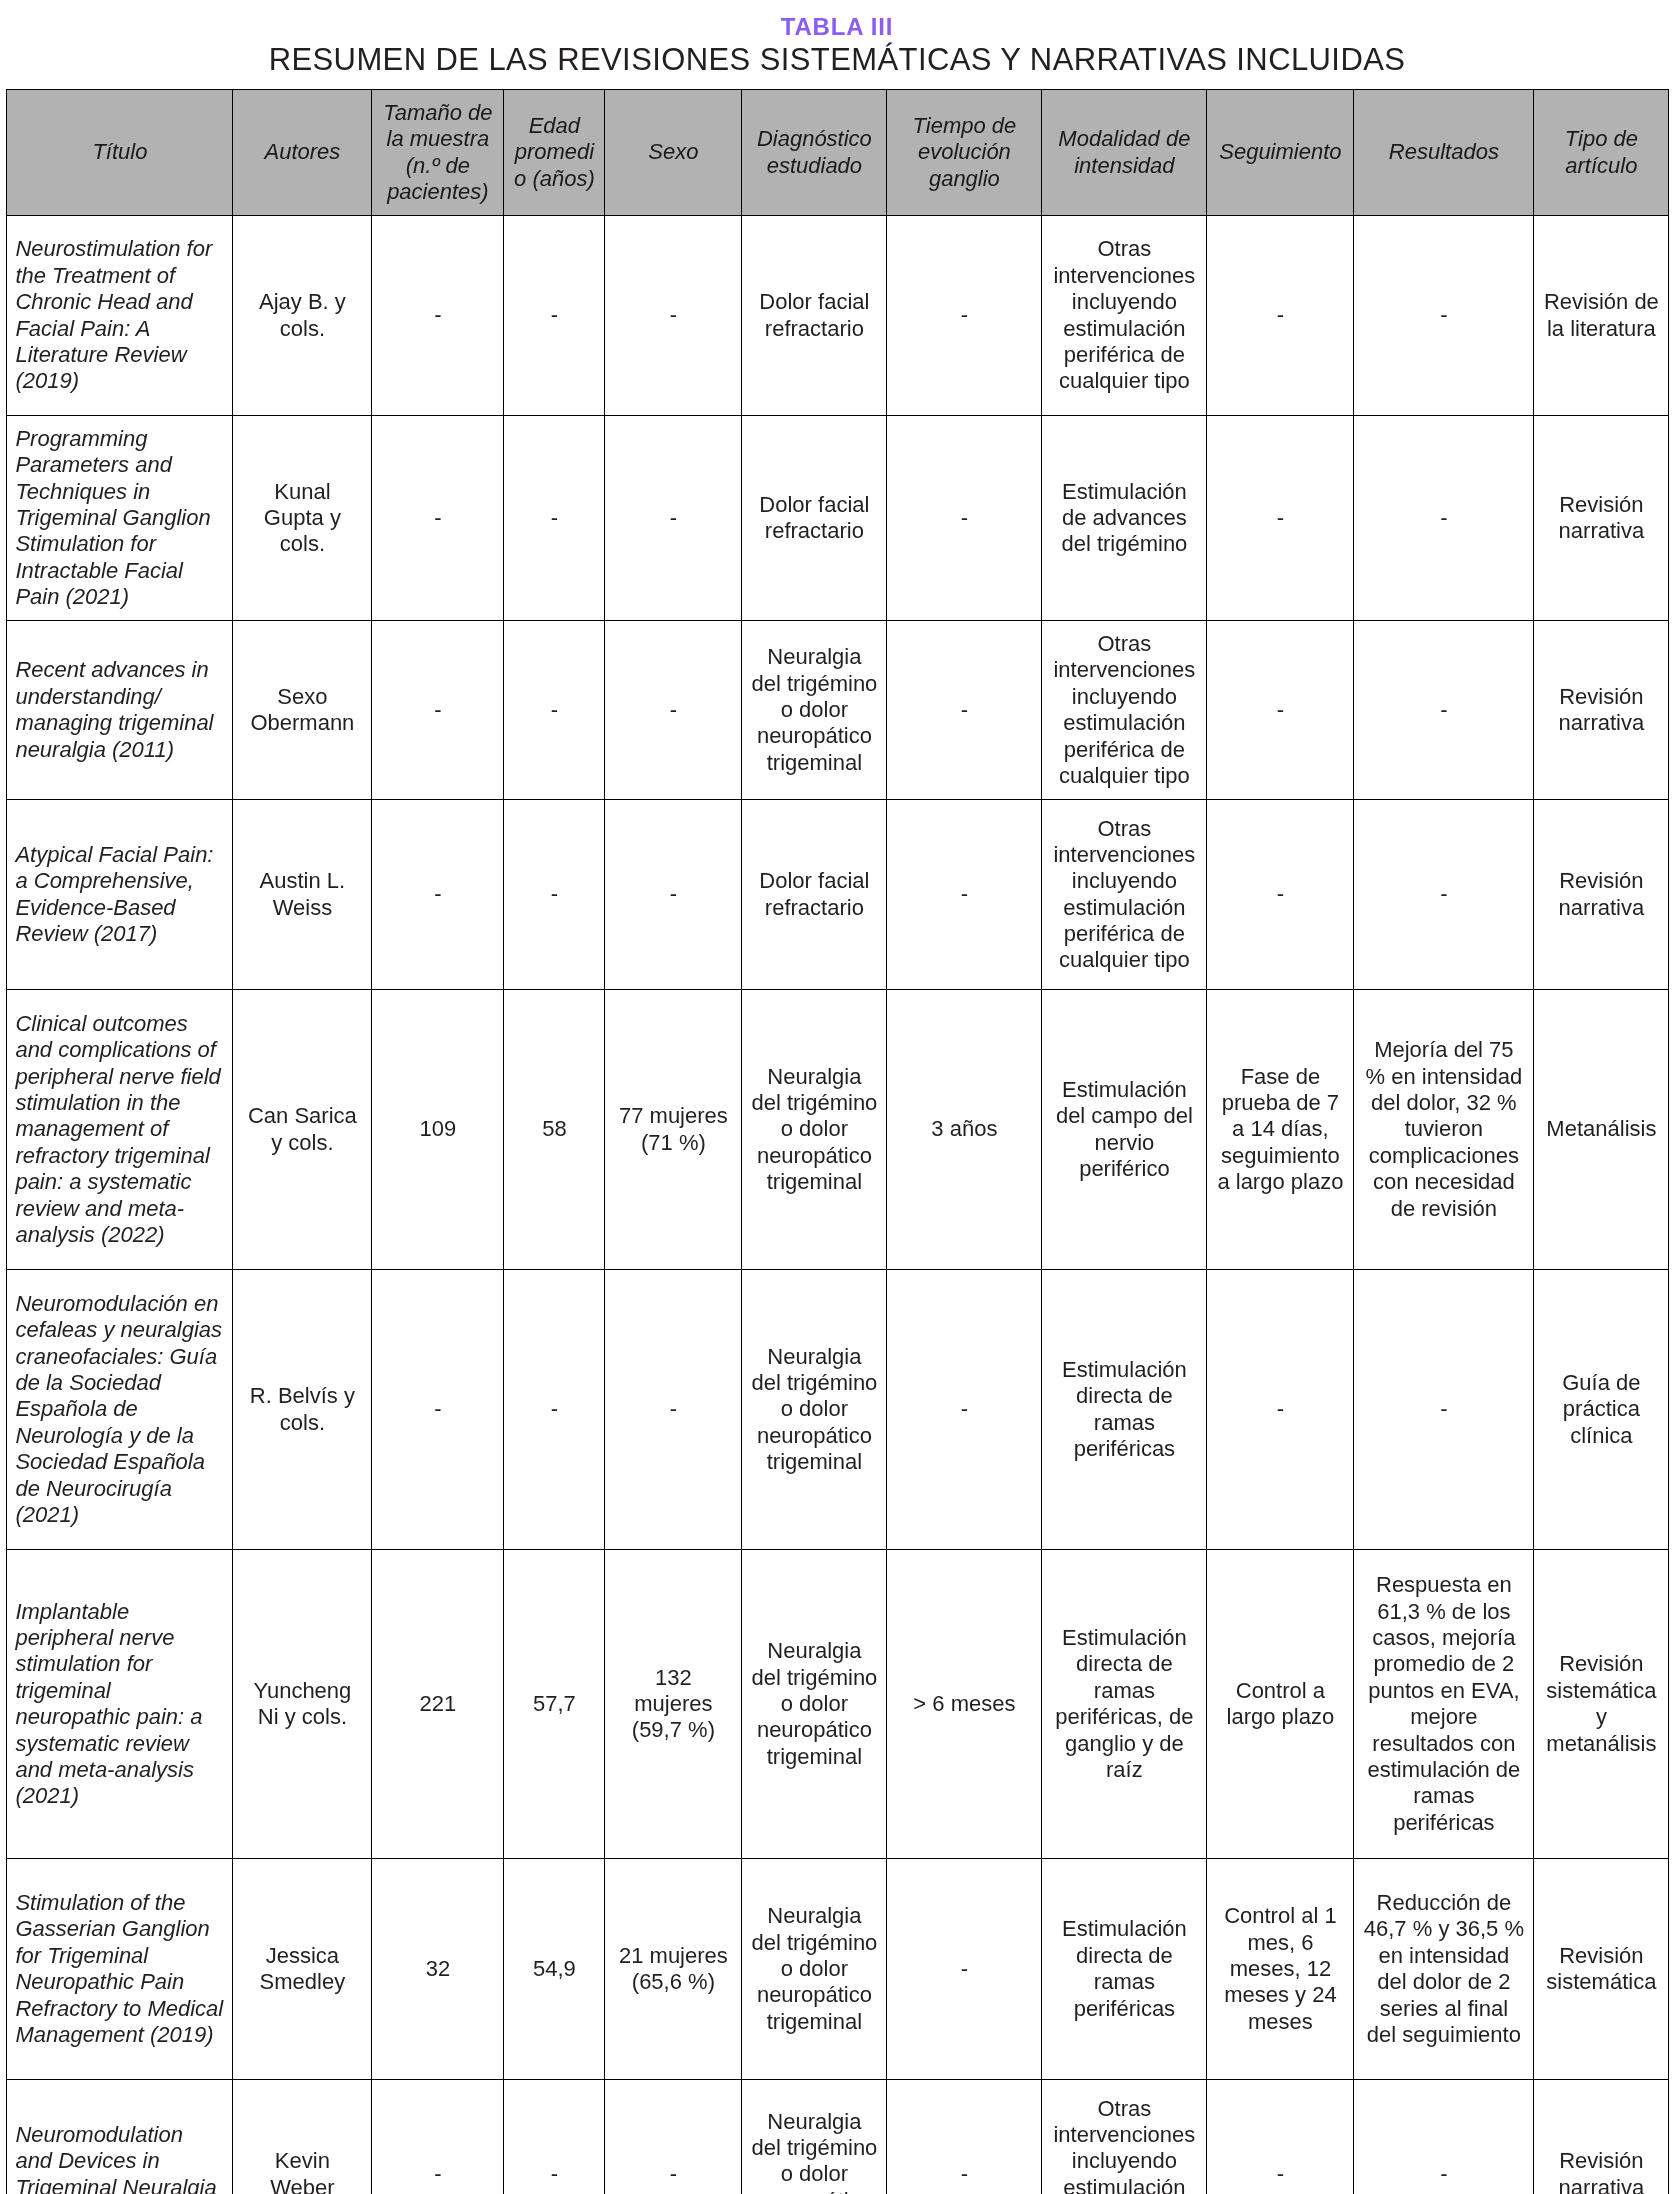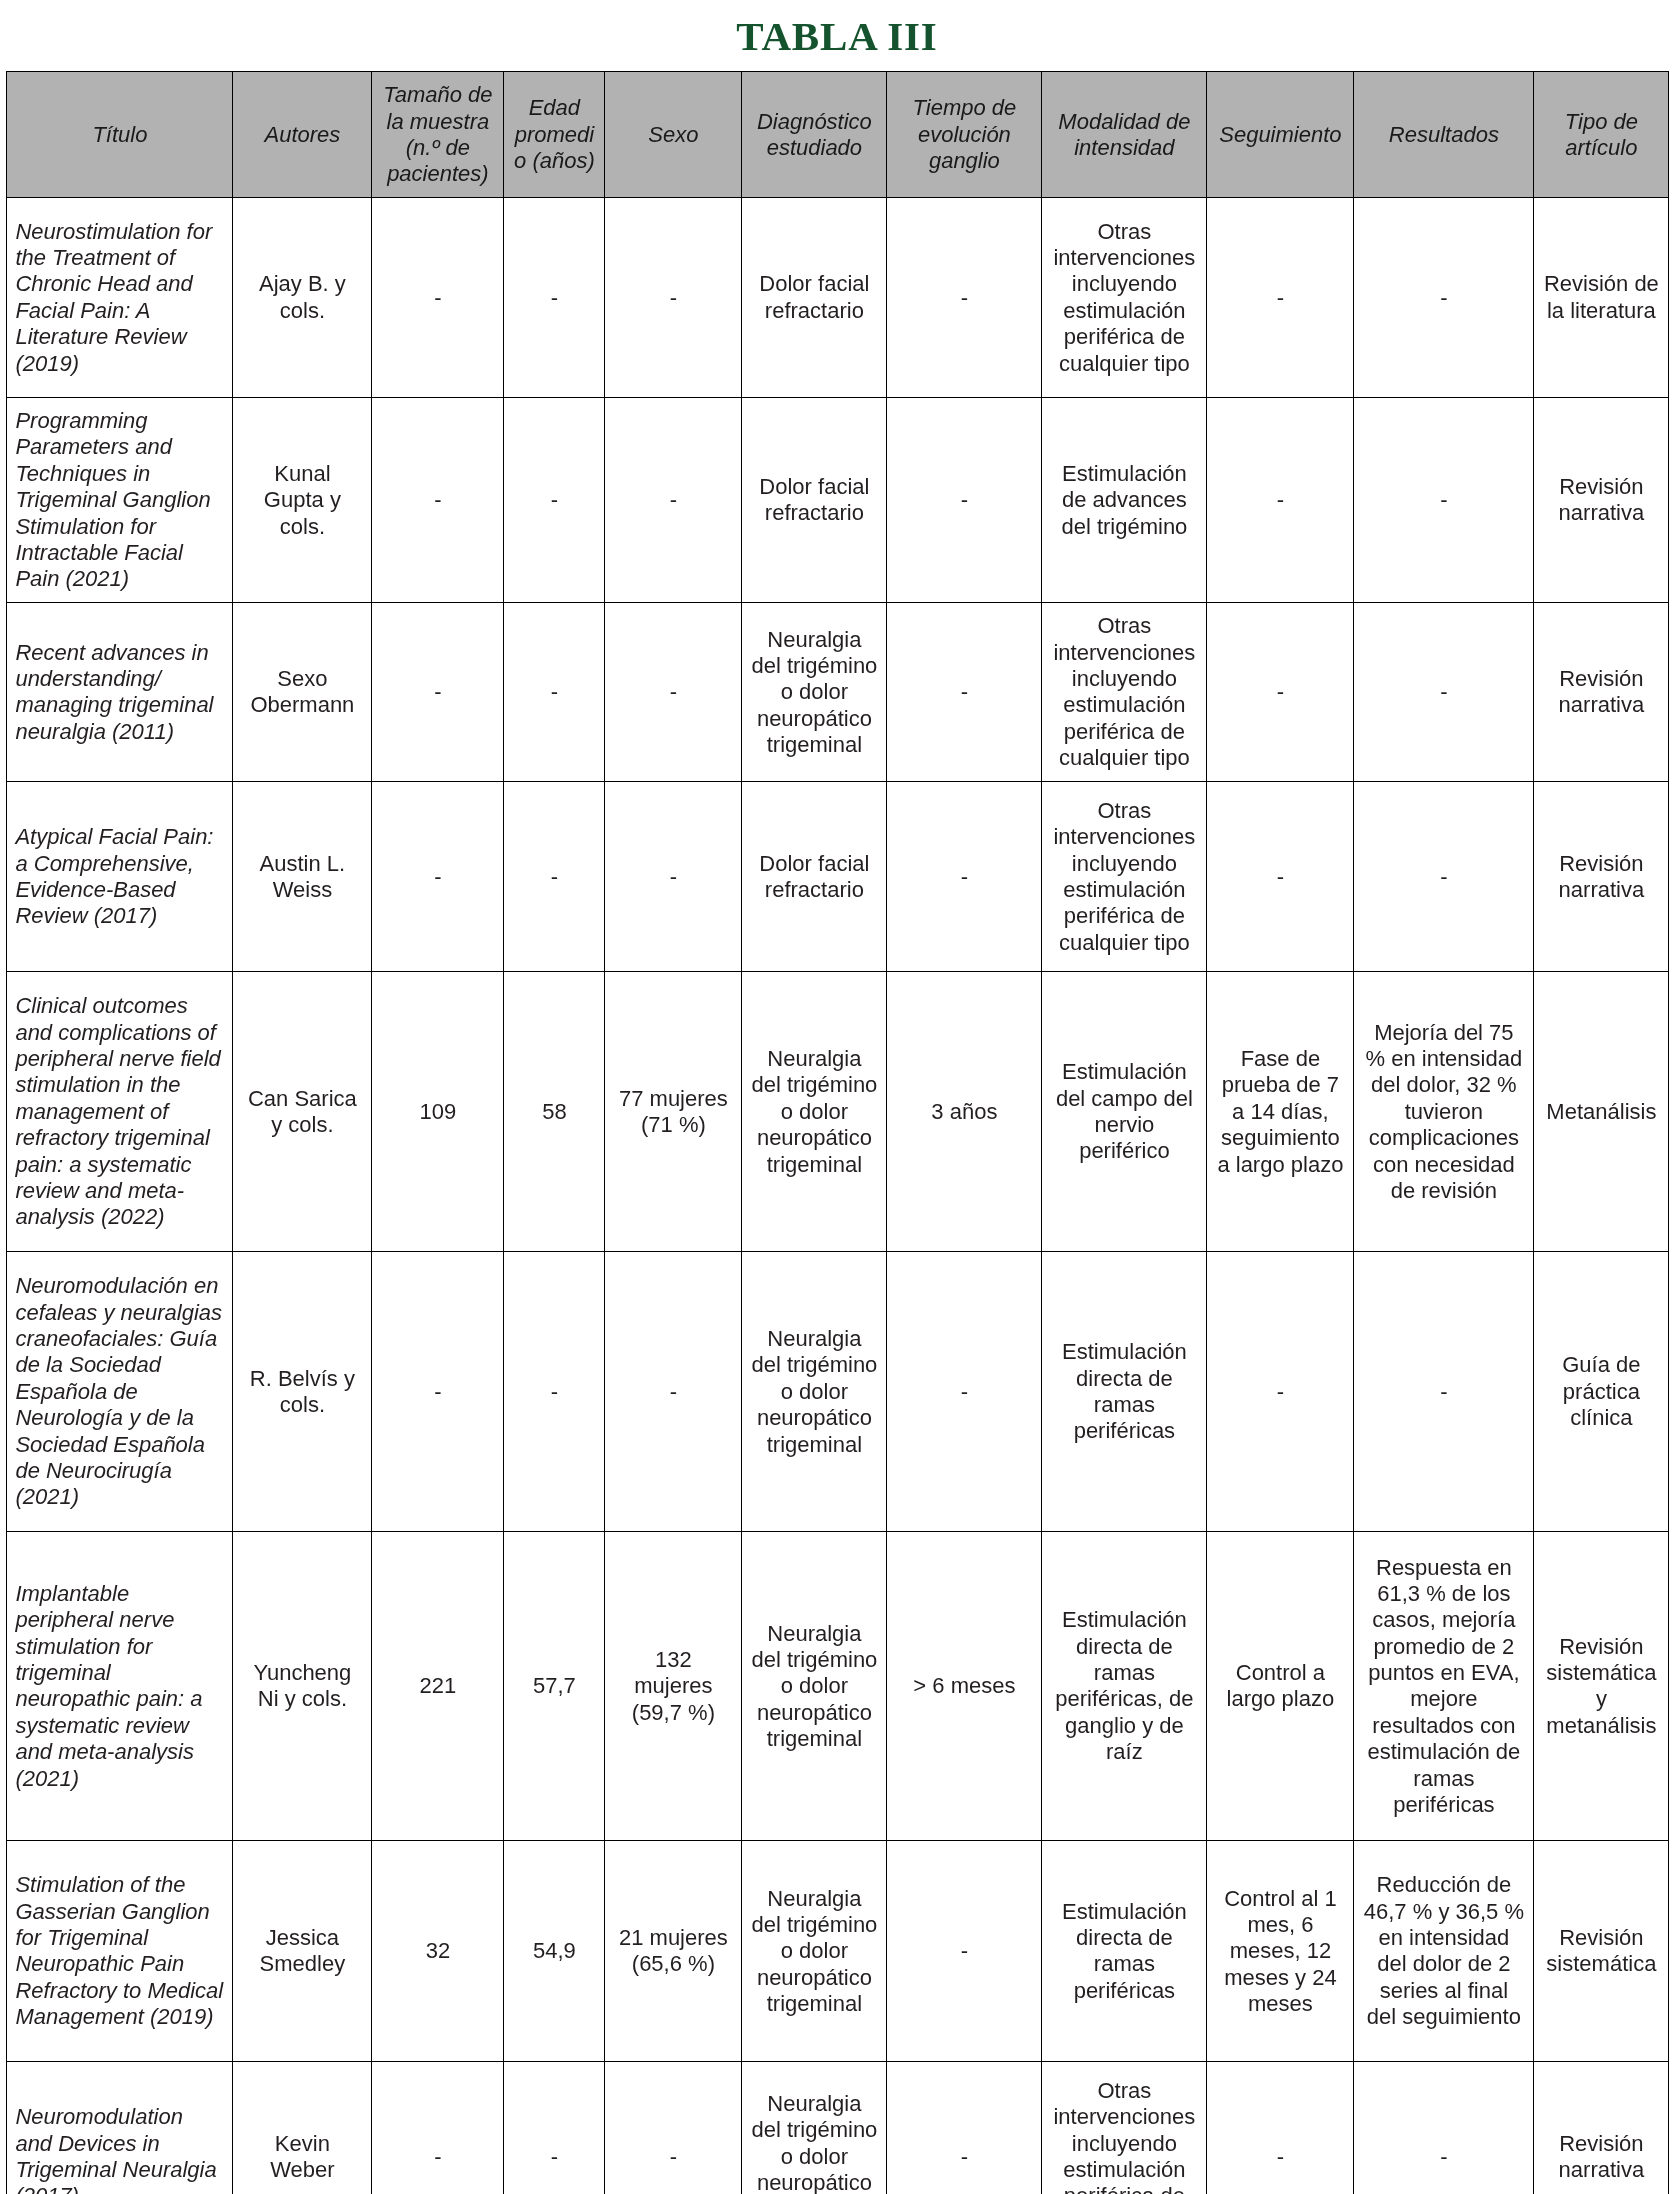--- a/index.html
+++ b/index.html
@@ -13,26 +13,25 @@
     width: 1674px;
     box-sizing: border-box;
     padding: 13px 6.4px 9.7px 6.4px;
     background: #ffffff;
   }
   .title-block {
     text-align: center;
     margin-bottom: 11.3px;
   }
   .table-title {
-    font-size: 41px;
+    font-size: 24px;
     font-weight: bold;
-    color: #14532d;
+    color: #8b5cf6;
     letter-spacing: 0.8px;
     line-height: 1.15;
-    font-family: Liberation Serif, serif;
   }
   .table-subtitle {
     font-size: 31px;
     font-weight: normal;
     color: #231f20;
     letter-spacing: 0.4px;
     line-height: 1.15;
     margin-top: 1.6px;
   }
   table.reviews {
@@ -84,20 +83,21 @@
   tbody tr:nth-child(8) { height: 221px; }
   tbody tr:nth-child(9) { height: 190px; }
 </style>
 </head>
 <body>
 
 <div class="page">
 
   <div class="title-block">
     <div class="table-title">TABLA III</div>
+    <div class="table-subtitle">RESUMEN DE LAS REVISIONES SISTEMÁTICAS Y NARRATIVAS INCLUIDAS</div>
   </div>
 
   <table class="reviews">
     <colgroup>
       <col>
         <col>
         <col>
         <col>
         <col>
         <col>

